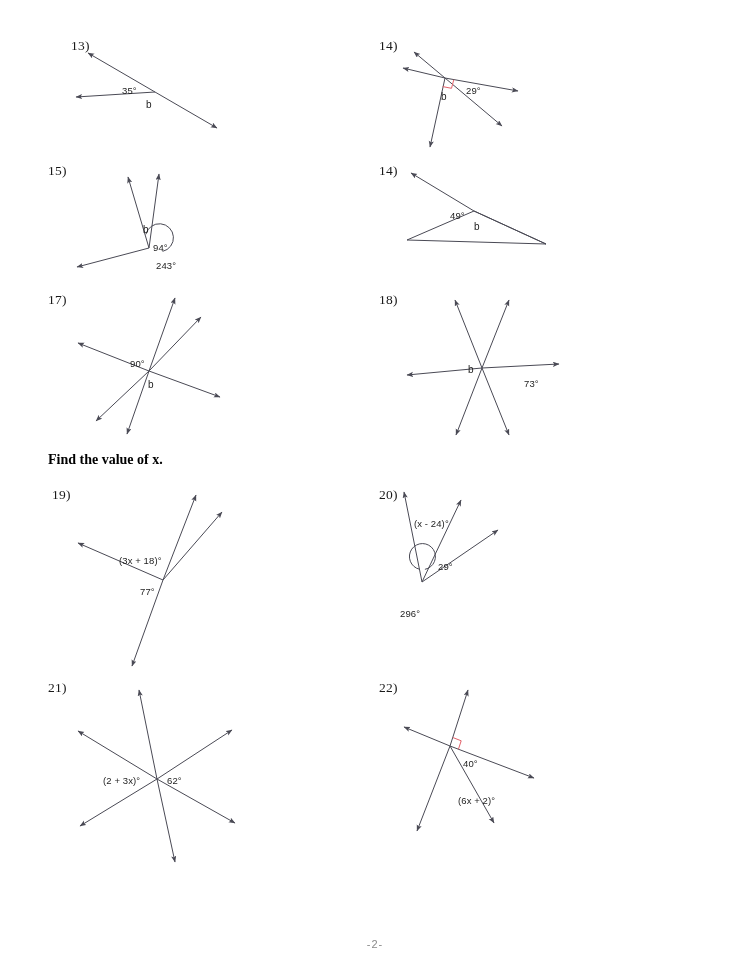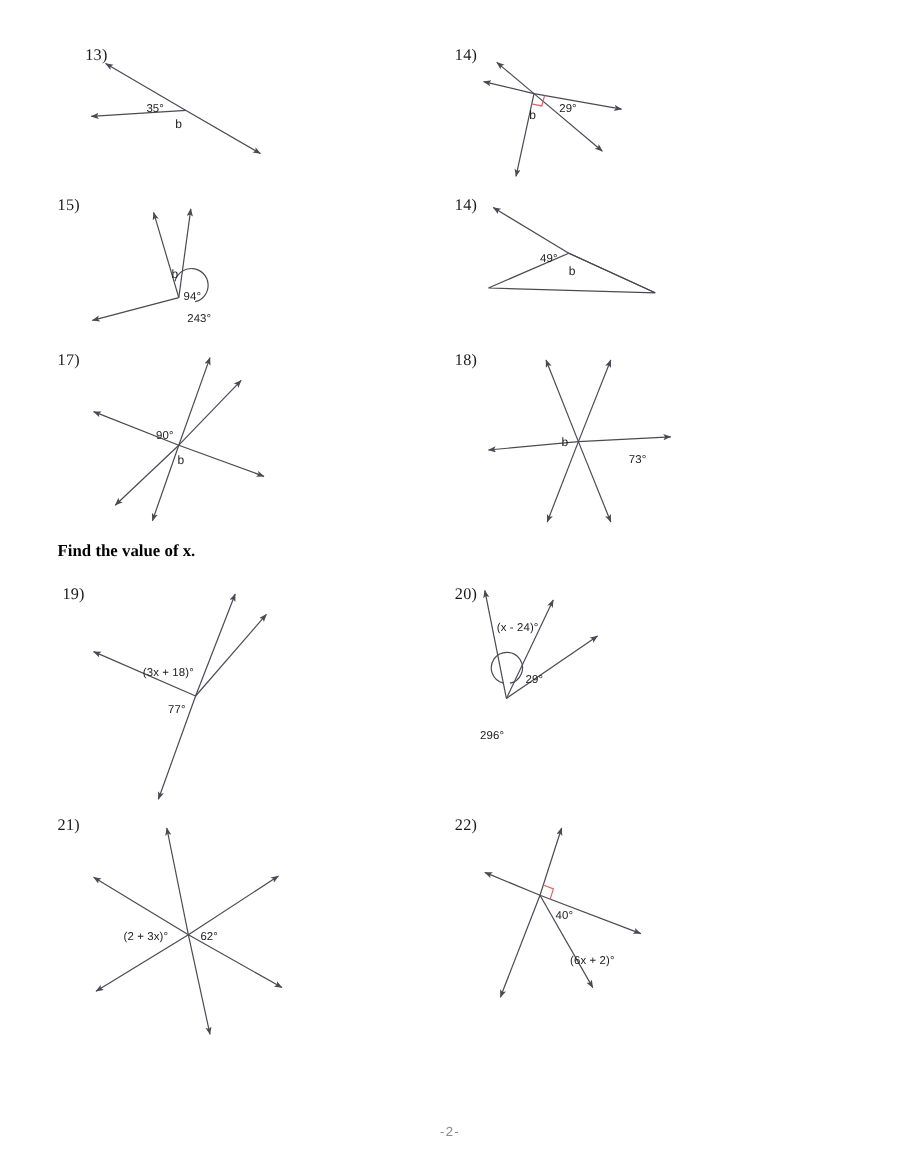--- a/index.html
+++ b/index.html
@@ -173,19 +173,19 @@
       <div class="fig-label" style="left: 140px; top: 586px;">77°</div>
       <div class="problem-number" style="left: 379px; top: 487px;">20)</div>
       <div class="fig-label" style="left: 414px; top: 518px;">(x - 24)°</div>
       <div class="fig-label" style="left: 438px; top: 561px;">29°</div>
       <div class="fig-label" style="left: 400px; top: 608px;">296°</div>
       <div class="problem-number" style="left: 48px; top: 680px;">21)</div>
       <div class="fig-label" style="left: 103px; top: 775px;">(2 + 3x)°</div>
       <div class="fig-label" style="left: 167px; top: 775px;">62°</div>
       <div class="problem-number" style="left: 379px; top: 680px;">22)</div>
       <div class="fig-label" style="left: 463px; top: 758px;">40°</div>
-      <div class="fig-label" style="left: 435px; top: 795px; padding-left: 40px;">(6x + 2)°</div>
+      <div class="fig-label" style="left: 418px; top: 795px; padding-left: 40px;">(6x + 2)°</div>
       <div class="section-heading" style="left: 48px; top: 452px;">Find the value of x.</div>
     </div>
 
   <div class="footer-page" style="top:938px;">-2-</div>
 
 </div>
 
 </body></html>

